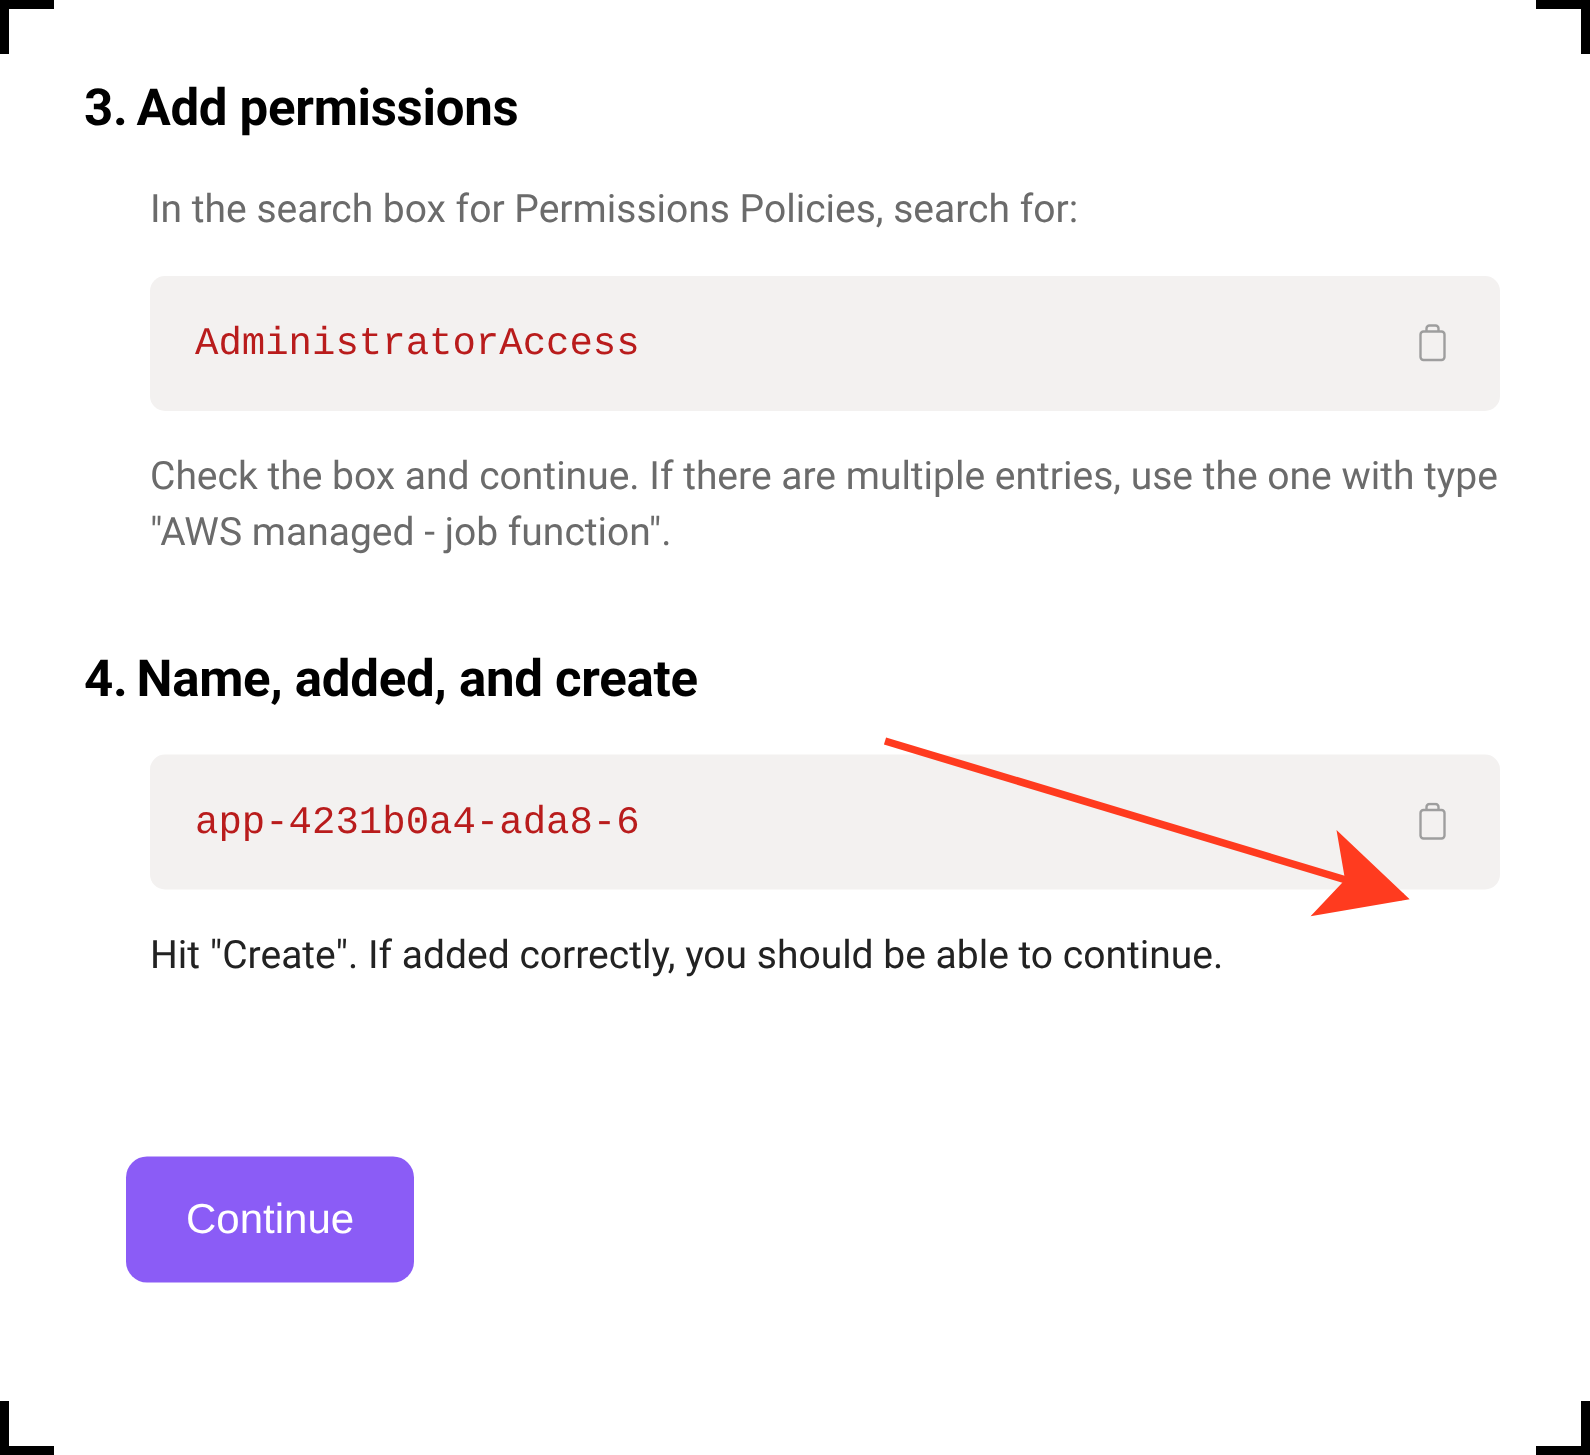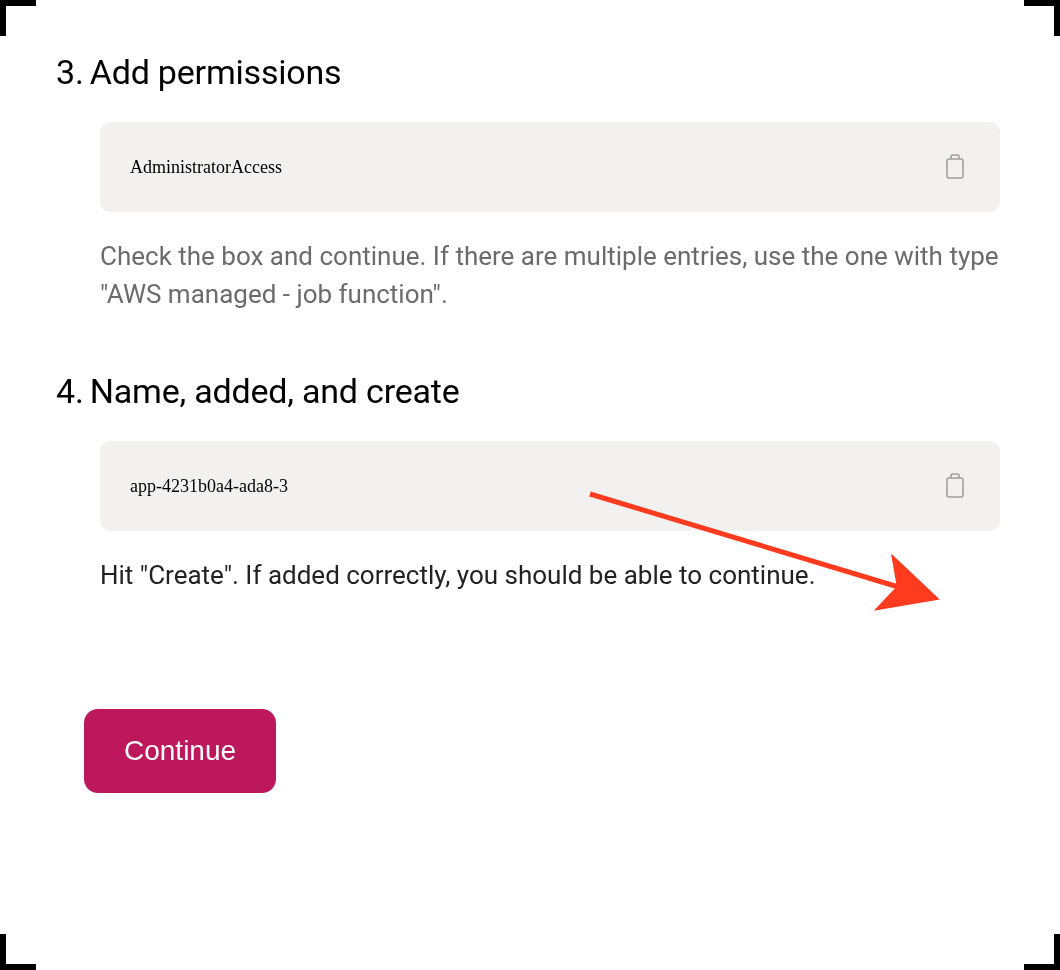--- a/index.html
+++ b/index.html
@@ -11,21 +11,21 @@
     font-family: -apple-system, BlinkMacSystemFont, "Segoe UI", Roboto, Helvetica, Arial, sans-serif;
     background: #ffffff;
     color: #111;
     position: relative;
   }
   .page {
     padding: 52px 60px 60px 56px;
   }
   .step-heading {
     font-size: 34px;
-    font-weight: 400;
+    font-weight: 700;
     margin: 0 0 30px 0;
     color: #000;
     letter-spacing: -0.2px;
   }
   .step-heading .num { margin-right: 6px; }
   .indent {
     padding-left: 44px;
   }
   .body-text {
     font-size: 26px;
@@ -44,40 +44,40 @@
     background: #f3f1f0;
     border-radius: 10px;
     padding: 28px 30px;
     margin: 0 0 26px 0;
     position: relative;
     display: flex;
     align-items: center;
     justify-content: space-between;
   }
   .code-text {
-    font-size: 18px;
-    color: #000000;
-    font-family: Liberation Serif, serif;
+    font-size: 26px;
+    color: #b91c1c;
+    font-family: Liberation Mono, monospace;
   }
   .clipboard-btn {
     background: transparent;
     border: none;
     padding: 4px;
     cursor: pointer;
     color: #9e9e9e;
     display: flex;
     align-items: center;
     justify-content: center;
   }
   .clipboard-btn svg { display: block; }
   .step-block { margin-bottom: 58px; }
   .continue-btn {
     margin-top: 56px;
     margin-left: 28px;
-    background: #be185d;
+    background: #8b5cf6;
     color: #ffffff;
     border: none;
     border-radius: 14px;
     padding: 26px 40px;
     font-size: 28px;
     font-weight: 500;
     cursor: pointer;
   }
   .arrow-overlay {
     position: absolute;
@@ -123,20 +123,21 @@
 </div>
 
 <div class="page">
 
   
   <div class="step-block">
     <h2 class="step-heading">
       <span class="num">3.</span><span>Add permissions</span>
     </h2>
     <div class="indent">
+      <p class="body-text">In the search box for Permissions Policies, search for:</p>
       <div class="code-box">
         <span class="code-text">AdministratorAccess</span>
         <button class="clipboard-btn">
           <span>
             <svg width="22" height="26" viewBox="0 0 22 26" fill="none" stroke="currentColor" stroke-width="1.6">
               <rect x="3" y="5" width="16" height="19" rx="2"></rect>
               <path d="M7 5 V3 a2 2 0 0 1 2 -2 h4 a2 2 0 0 1 2 2 V5"></path>
             </svg>
           </span>
         </button>
@@ -145,21 +146,21 @@
     </div>
   </div>
 
   
   <div class="step-block">
     <h2 class="step-heading">
       <span class="num">4.</span><span>Name, added, and create</span>
     </h2>
     <div class="indent">
       <div class="code-box">
-        <span class="code-text">app-4231b0a4-ada8-3</span>
+        <span class="code-text">app-4231b0a4-ada8-6</span>
         <button class="clipboard-btn">
           <span>
             <svg width="22" height="26" viewBox="0 0 22 26" fill="none" stroke="currentColor" stroke-width="1.6">
               <rect x="3" y="5" width="16" height="19" rx="2"></rect>
               <path d="M7 5 V3 a2 2 0 0 1 2 -2 h4 a2 2 0 0 1 2 2 V5"></path>
             </svg>
           </span>
         </button>
       </div>
       <p class="final-text" style="margin-left:0;">Hit "Create". If added correctly, you should be able to continue.</p>

